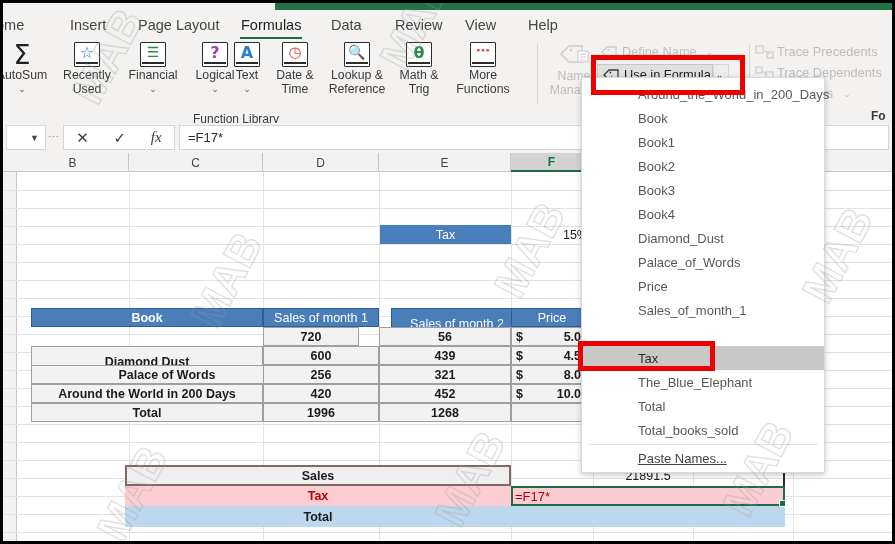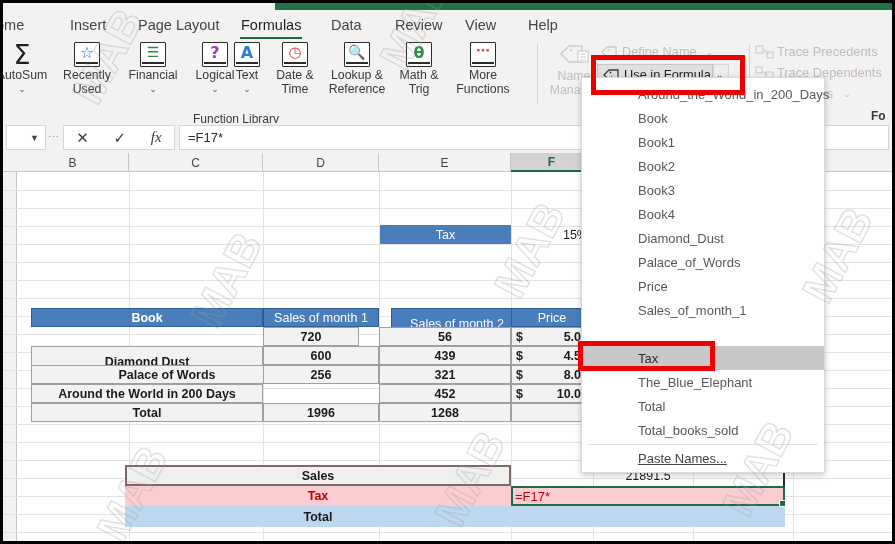--- a/index.html
+++ b/index.html
@@ -481,20 +481,21 @@
     <div class="cell lft tblrow" style="left:508px; top:193px; width:82px; height:19px;">$</div>
     <div class="cell rgt" style="left:508px; top:193px; width:82px; height:19px; font-weight:bold; color:#1b1b1b;">4.50</div>
 
     <div class="cell ctr tblrow" style="left:28px;  top:212px; width:272px; height:19px;">Palace of Words</div>
     <div class="cell ctr tblrow" style="left:260px; top:212px; width:116px; height:19px;">256</div>
     <div class="cell ctr tblrow" style="left:376px; top:212px; width:132px; height:19px;">321</div>
     <div class="cell lft tblrow" style="left:508px; top:212px; width:82px; height:19px;">$</div>
     <div class="cell rgt" style="left:508px; top:212px; width:82px; height:19px; font-weight:bold; color:#1b1b1b;">8.00</div>
 
     <div class="cell ctr tblrow" style="left:28px;  top:231px; width:232px; height:19px;">Around the World in 200 Days</div>
+    <div class="cell ctr tblrow" style="left:260px; top:231px; width:116px; height:19px;">420</div>
     <div class="cell ctr tblrow" style="left:376px; top:231px; width:132px; height:19px;">452</div>
     <div class="cell lft tblrow" style="left:508px; top:231px; width:82px; height:19px;">$</div>
     <div class="cell rgt" style="left:508px; top:231px; width:82px; height:19px; font-weight:bold; color:#1b1b1b;">10.00</div>
 
     <div class="cell ctr tblrow" style="left:28px;  top:250px; width:232px; height:19px;">Total</div>
     <div class="cell ctr tblrow" style="left:260px; top:250px; width:116px; height:19px;">1996</div>
     <div class="cell ctr tblrow" style="left:376px; top:250px; width:132px; height:19px;">1268</div>
     <div class="cell ctr tblrow" style="left:508px; top:250px; width:82px; height:19px;"></div>
 
     <div class="cell ctr sales-cell" style="left:122px; top:312px; width:386px; height:21px;">Sales</div>

